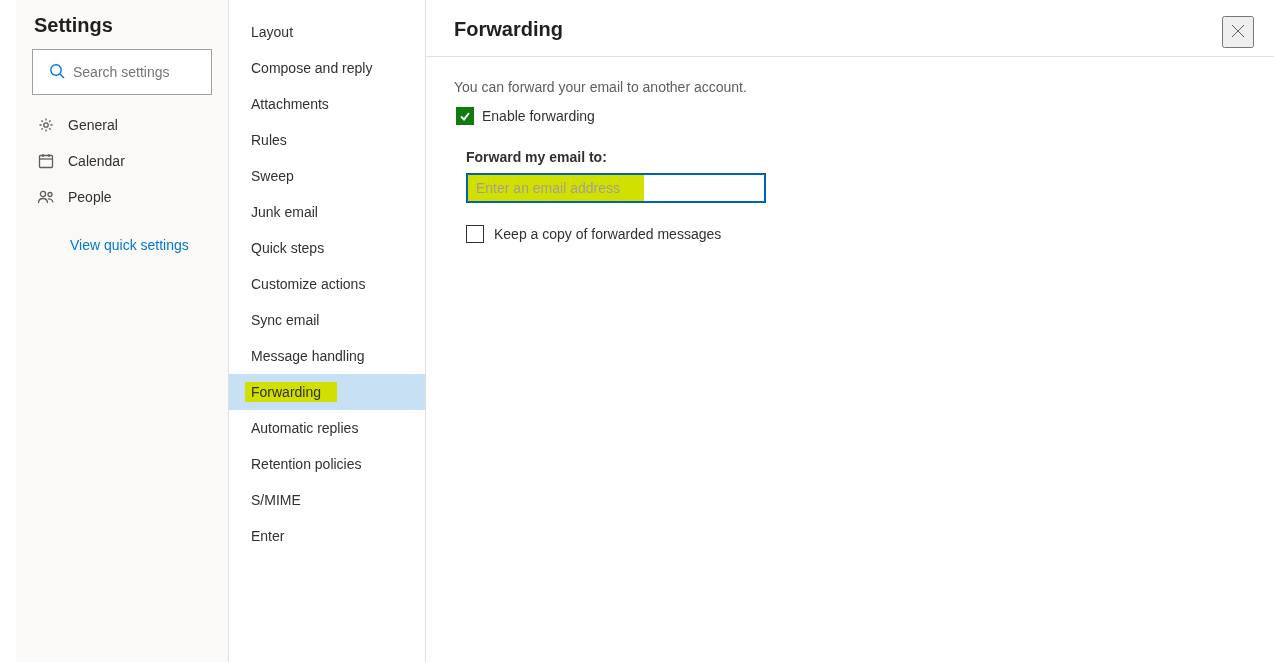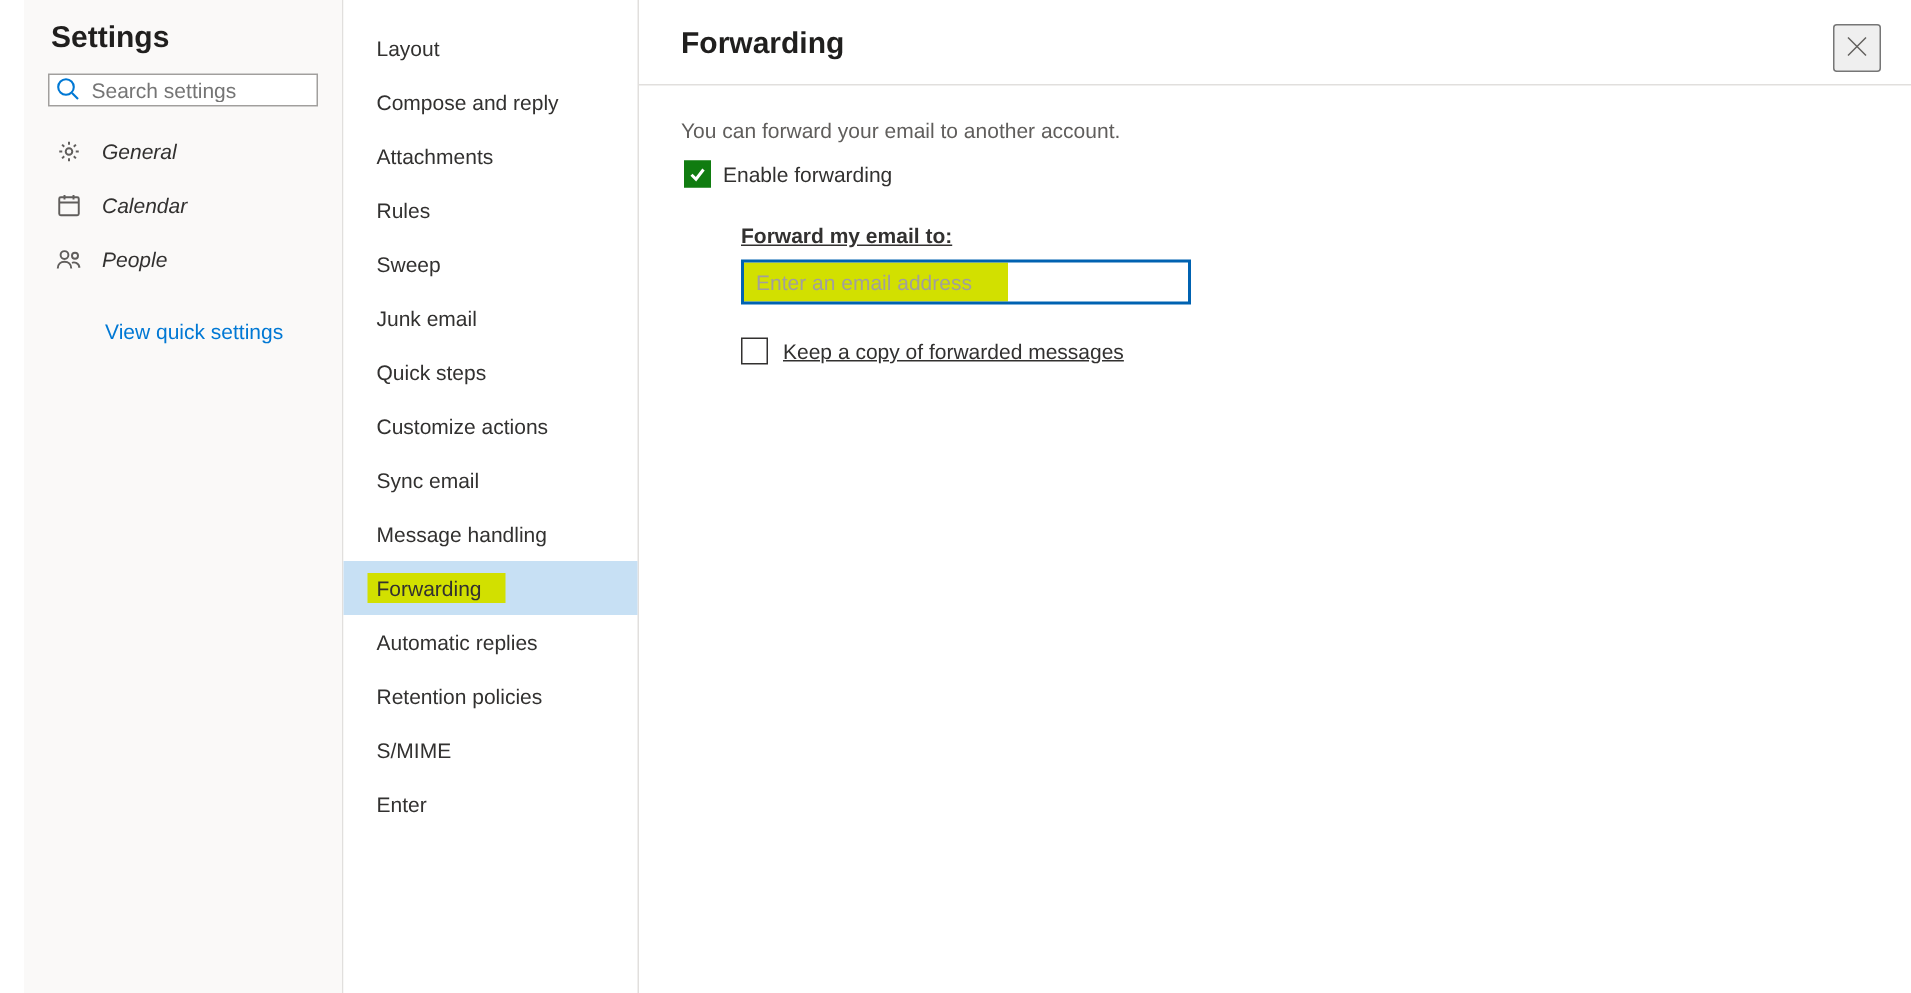--- a/index.html
+++ b/index.html
@@ -27,36 +27,36 @@
       font-weight: 700;
       color: #201f1e;
       padding: 0 16px 12px 18px;
     }
     .search-wrap {
       margin: 0 16px 12px 16px;
     }
     .search-box {
       display: flex;
       align-items: center;
-      height: 22px;
+      height: 46px;
       border: 1px solid #a19f9d;
       background: #fff;
-      padding: 0 4px;
+      padding: 0 16px;
     }
     .search-box svg { flex: 0 0 auto; }
     .search-input {
       border: none;
       outline: none;
       font-size: 14px;
       margin-left: 8px;
       width: 100%;
       color: #605e5c;
       background: transparent;
     }
-    .nav-list { list-style: none; margin-top: 4px; font-style: italic; }
+    .nav-list { list-style: none; margin-top: 4px; }
     .nav-item {
       display: flex;
       align-items: center;
       height: 36px;
       padding: 0 0 0 20px;
       cursor: pointer;
       color: #323130;
     }
     .nav-item.selected {
       background: #c7e0f4;
@@ -162,21 +162,21 @@
     .cb svg { display: none; }
     .cb-label { position: relative; z-index: 1; }
     .row-enable-wrap {
       position: relative; display: inline-flex; align-items: center;
       padding: 2px 6px 2px 2px;
     }
     .row-enable-wrap .hl {
       left: 0; right: 0; top: 0; bottom: 0;
     }
     .row-enable-wrap > * { position: relative; z-index: 1; }
-    .indent { margin-left: 40px; text-decoration: underline; }
+    .indent { margin-left: 12px; }
     .field-label {
       font-weight: 600;
       margin-bottom: 8px;
     }
     .email-input-wrap {
       position: relative; display: inline-block;
     }
     .email-input {
       width: 300px;
       height: 30px;

